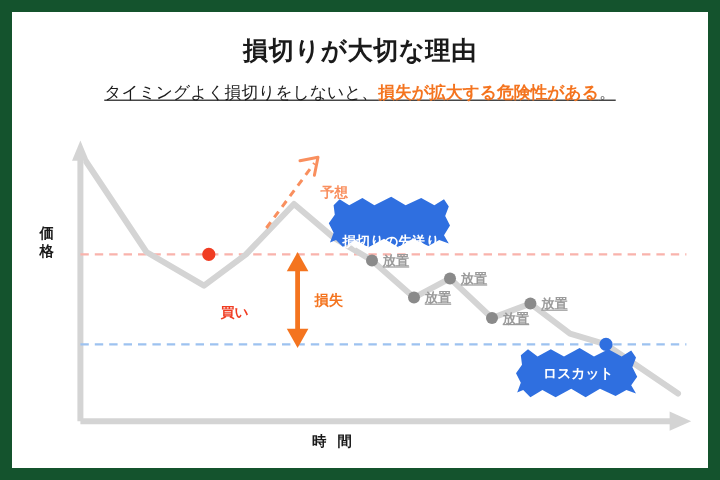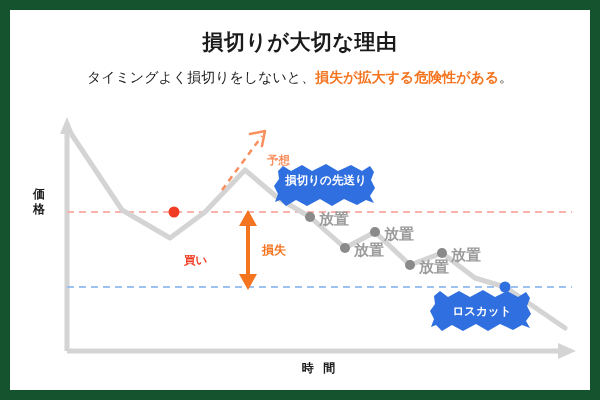--- a/index.html
+++ b/index.html
@@ -40,20 +40,21 @@
   }
   #subtitle {
     position: absolute;
     left: 0;
     top: 59px;
     width: 580px;
     text-align: center;
     font-size: 14px;
     color: #1a1a1a;
     white-space: nowrap;
+    text-decoration: underline;
   }
   #subtitle .hl {
     color: #f4741f;
     font-weight: bold;
   }
   svg#chart {
     position: absolute;
     left: 0;
     top: 0;
     width: 580px;
@@ -69,29 +70,29 @@
     left: 18px;
     top: 177px;
     width: 22px;
     text-align: center;
     line-height: 15px;
   }
   #xlabel {
     left: 250px;
     top: 350px;
     width: 120px;
-    text-align: center;
     letter-spacing: 3px;
   }
   .pt-label {
     position: absolute;
-    font-size: 15px;
+    font-size: 11px;
     font-weight: bold;
     color: #9b9b9b;
     white-space: nowrap;
+    text-decoration: underline;
   }
   .lbl-buy {
     position: absolute;
     font-size: 11.5px;
     font-weight: bold;
     color: #f03c22;
     white-space: nowrap;
   }
   .lbl-loss {
     position: absolute;
@@ -187,17 +188,17 @@
     <div class="lbl-buy" style="left:174px; top:195px;margin-top:48px;">買い</div>
     <div class="lbl-loss" style="left:252px; top:232px;">損失</div>
     <div class="lbl-forecast" style="left:257px; top:143px;">予想</div>
 
     <div class="pt-label" style="left:309px; top:200px;">放置</div>
     <div class="pt-label" style="left:344px; top:231px;">放置</div>
     <div class="pt-label" style="left:374px; top:215px;">放置</div>
     <div class="pt-label" style="left:409px; top:248px;">放置</div>
     <div class="pt-label" style="left:441px; top:236px;">放置</div>
 
-    <div class="badge-text" style="left:268px; top:163px; width:96px;">損切りの先送り</div>
+    <div class="badge-text" style="left:268px; top:184px; width:96px;">損切りの先送り</div>
     <div class="badge-text" style="left:424px; top:294px; width:96px;">ロスカット</div>
 
   </div>
 </div>
 
 </body></html>

